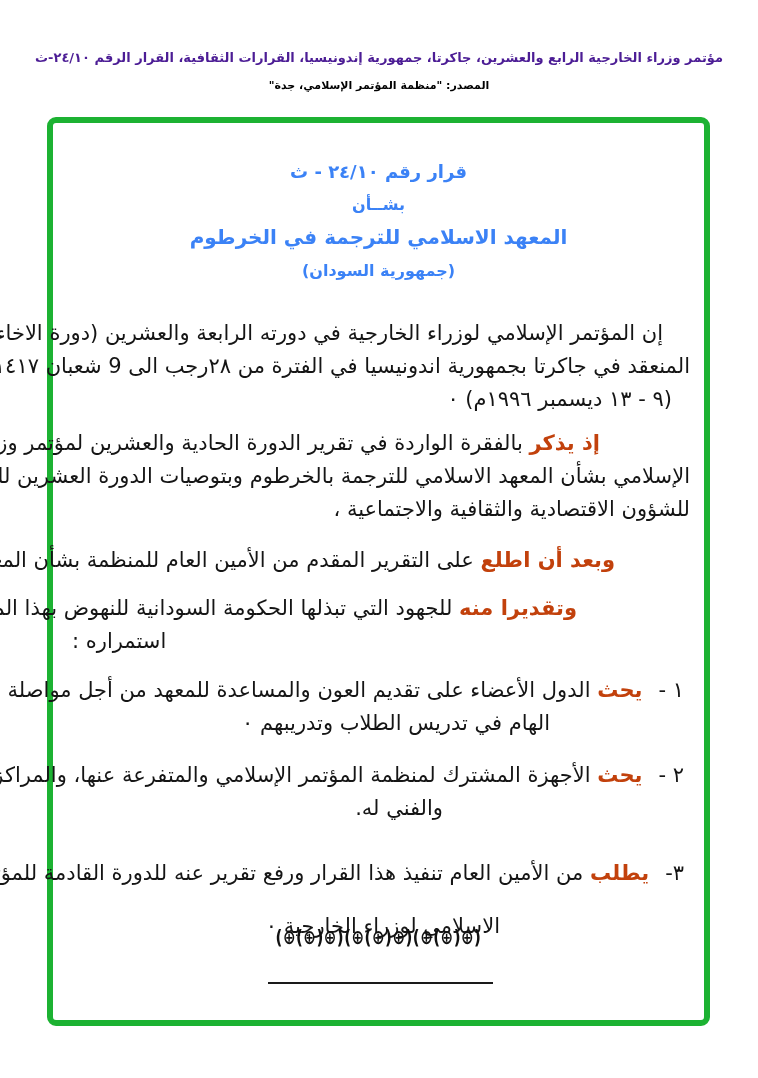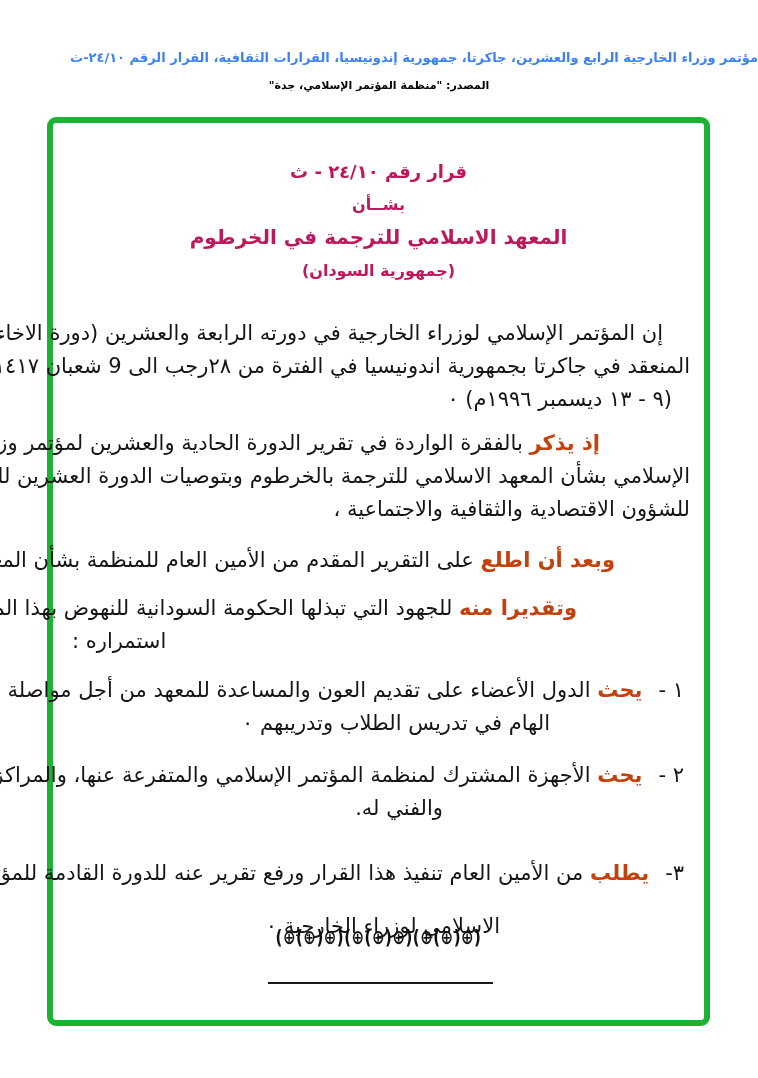--- a/index.html
+++ b/index.html
@@ -3,32 +3,32 @@
 <meta charset="utf-8">
 <style>
   html,body{margin:0;padding:0;}
   body{
     width:758px;height:1078px;background:#ffffff;
     font-family:"DejaVu Sans",sans-serif;color:#151515;
     position:relative;overflow:hidden;
   }
   .page{position:absolute;inset:0;}
   .hdr1{
-    position:absolute;top:50px;left:0;right:0;text-align:right;
-    direction:rtl;font-size:13px;font-weight:bold;color:#3b82f6;white-space:nowrap;
+    position:absolute;top:50px;left:0;right:0;text-align:center;
+    direction:rtl;font-size:13px;font-weight:bold;color:#4c1d95;white-space:nowrap;
   }
   .hdr2{
     position:absolute;top:79px;left:0;right:0;text-align:center;
     direction:rtl;font-size:11px;font-weight:bold;color:#000;white-space:nowrap;
   }
   .frame{
     position:absolute;left:47px;top:117px;width:651px;height:897px;
     border:6px solid #1cb232;border-radius:9px;direction:rtl;
   }
-  .titleblock{position:absolute;top:32px;left:0;right:0;text-align:center;color:#be185d;}
+  .titleblock{position:absolute;top:32px;left:0;right:0;text-align:center;color:#3b82f6;}
   .titleblock .t{font-weight:bold;line-height:33px;white-space:nowrap;}
   .t1{font-size:18px;}
   .t2{font-size:16px;}
   .t3{font-size:20px;}
   .t4{font-size:16px;}
   .para{position:absolute;right:14px;left:19px;font-size:21px;line-height:33px;}
   .ln{text-align:right;white-space:nowrap;}
   .ln.left{text-align:left;}
   .lead{font-weight:bold;color:#c2410c;margin-top:47px;}
   .num{display:inline-block;margin-left:16px;}

